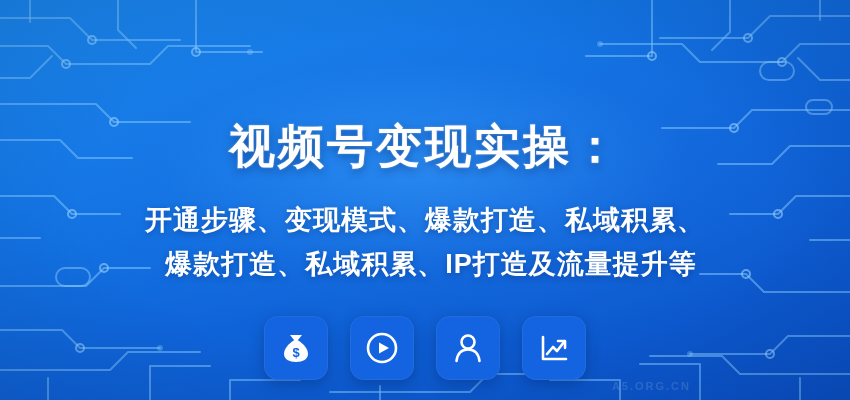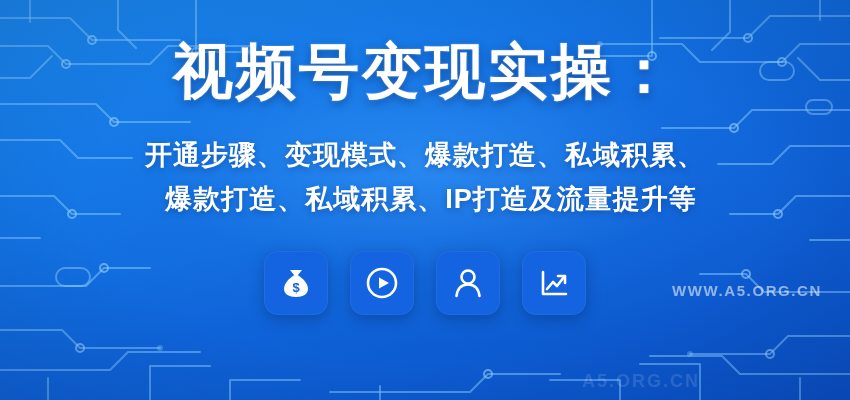--- a/index.html
+++ b/index.html
@@ -20,22 +20,22 @@
   .vignette{
     position:absolute;inset:0;
     background:radial-gradient(ellipse 90% 90% at 50% 50%, rgba(0,0,0,0) 45%, rgba(3,40,110,0.35) 100%);
     pointer-events:none;
   }
   .content{
     position:absolute;inset:0;display:flex;flex-direction:column;
     align-items:center;
   }
   .main-title{
-    margin-top:32px;
-    font-size:60px;
+    margin-top:116px;
+    font-size:46px;
     font-weight:bold;
     letter-spacing:3px;
     color:#ffffff;
     text-shadow:0 3px 10px rgba(0,30,90,0.45), 0 0 2px rgba(255,255,255,0.5);
     white-space:nowrap;
     font-family:"DejaVu Sans","Liberation Sans",sans-serif;
   }
   .sub-line{
     color:#ffffff;
     font-size:27px;
@@ -58,23 +58,23 @@
     display:flex;align-items:center;justify-content:center;
   }
   .icon-tile svg{display:block;}
   .watermark{
     position:absolute;right:28px;top:282px;
     color:rgba(255,255,255,0.55);
     font-size:15px;letter-spacing:1.6px;font-weight:bold;
     font-family:"Liberation Sans",sans-serif;
   }
   .watermark-ghost{
-    position:absolute;right:150px;bottom:8px;
+    position:absolute;right:159px;bottom:8px;
     color:rgba(255,255,255,0.13);
-    font-size:18px;letter-spacing:2px;font-weight:bold;text-align:center;
+    font-size:11px;letter-spacing:2px;font-weight:bold;text-align:center;
   }
 </style>
 </head>
 <body>
 
 <div id="banner">
 
   <svg id="circuits" viewBox="0 0 850 400" preserveAspectRatio="none">
     <g stroke="#7fc6ff" stroke-opacity="0.55" fill="none" stroke-width="2" stroke-linecap="round" stroke-linejoin="round">
 
@@ -180,16 +180,15 @@
         <svg width="40" height="40" viewBox="0 0 40 40" fill="none">
           <path d="M9 9 V31 H32" stroke="#ffffff" stroke-width="2.6" stroke-linecap="round" stroke-linejoin="round"></path>
           <path d="M13 26 L19 19 L23 23 L30 14" stroke="#ffffff" stroke-width="2.6" stroke-linecap="round" stroke-linejoin="round"></path>
           <path d="M24 13 H31 V20" stroke="#ffffff" stroke-width="2.6" stroke-linecap="round" stroke-linejoin="round"></path>
         </svg>
       </div>
 
     </div>
   </div>
 
-  <div class="watermark">WWW.A5.ORG.CN</div>
   <div class="watermark-ghost">A5.ORG.CN</div>
 
 </div>
 
 </body></html>

